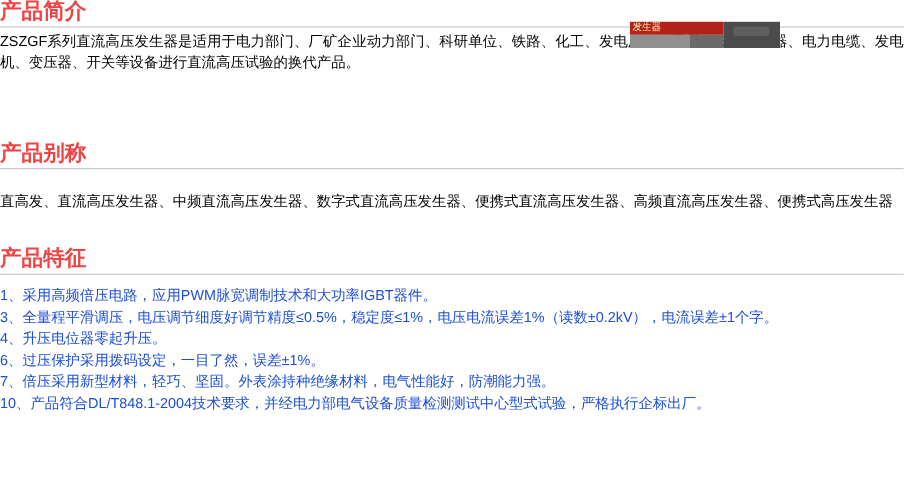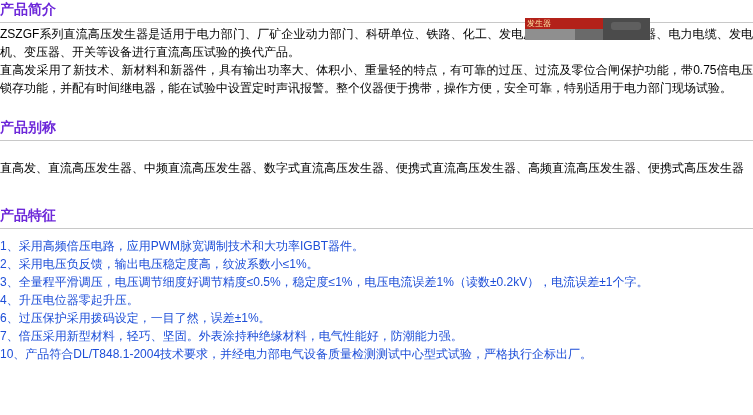--- a/index.html
+++ b/index.html
@@ -16,23 +16,23 @@
     overflow: hidden;
     position: relative;
   }
   .page {
     position: relative;
     width: 753px;
     height: 415px;
     box-sizing: border-box;
   }
   .section-heading {
-    font-size: 14px;
+    font-size: 18px;
     font-weight: bold;
-    color: #6d28d9;
+    color: #ef4444;
     margin: 0;
     padding: 0;
     line-height: 18px;
   }
   .hr {
     height: 1px;
     background: #c8c8c8;
     border: 0;
     margin: 4px 0 0 0;
     width: 100%;
@@ -138,35 +138,33 @@
 </style>
 </head>
 <body>
 
 <div class="page">
 
   <div class="block" id="intro-block">
     <h2 class="section-heading">产品简介</h2>
     <div class="hr"></div>
     <p class="para" id="intro-para-1">ZSZGF系列直流高压发生器是适用于电力部门、厂矿企业动力部门、科研单位、铁路、化工、发电厂、避雷器、磁吹避雷器、电力电缆、发电机、变压器、开关等设备进行直流高压试验的换代产品。</p>
-    <p class="para" id="intro-para-2">直高发采用了新技术、新材料和新器件，具有输出功率大、体积小、重量轻的特点，有可靠的过压、过流及零位合闸保护功能，带0.75倍电压锁存功能，并配有时间继电器，能在试验中设置定时声讯报警。整个仪器便于携带，操作方便，安全可靠，特别适用于电力部门现场试验。</p>
   </div>
 
   <div class="block" id="alias-block">
     <h2 class="section-heading">产品别称</h2>
     <div class="hr"></div>
     <p class="para" id="alias-para">直高发、直流高压发生器、中频直流高压发生器、数字式直流高压发生器、便携式直流高压发生器、高频直流高压发生器、便携式高压发生器</p>
   </div>
 
   <div class="block" id="features-block">
     <h2 class="section-heading">产品特征</h2>
     <div class="hr"></div>
     <ul class="feature-list">
       <li class="feature-item">1、采用高频倍压电路，应用PWM脉宽调制技术和大功率IGBT器件。</li>
-      <li class="feature-item">2、采用电压负反馈，输出电压稳定度高，纹波系数小≤1%。</li>
       <li class="feature-item">3、全量程平滑调压，电压调节细度好调节精度≤0.5%，稳定度≤1%，电压电流误差1%（读数±0.2kV），电流误差±1个字。</li>
       <li class="feature-item">4、升压电位器零起升压。</li>
       <li class="feature-item">6、过压保护采用拨码设定，一目了然，误差±1%。</li>
       <li class="feature-item">7、倍压采用新型材料，轻巧、坚固。外表涂持种绝缘材料，电气性能好，防潮能力强。</li>
       <li class="feature-item">10、产品符合DL/T848.1-2004技术要求，并经电力部电气设备质量检测测试中心型式试验，严格执行企标出厂。</li>
     </ul>
   </div>
 
   <div class="photo-overlay">
     <div class="photo-red"></div>

